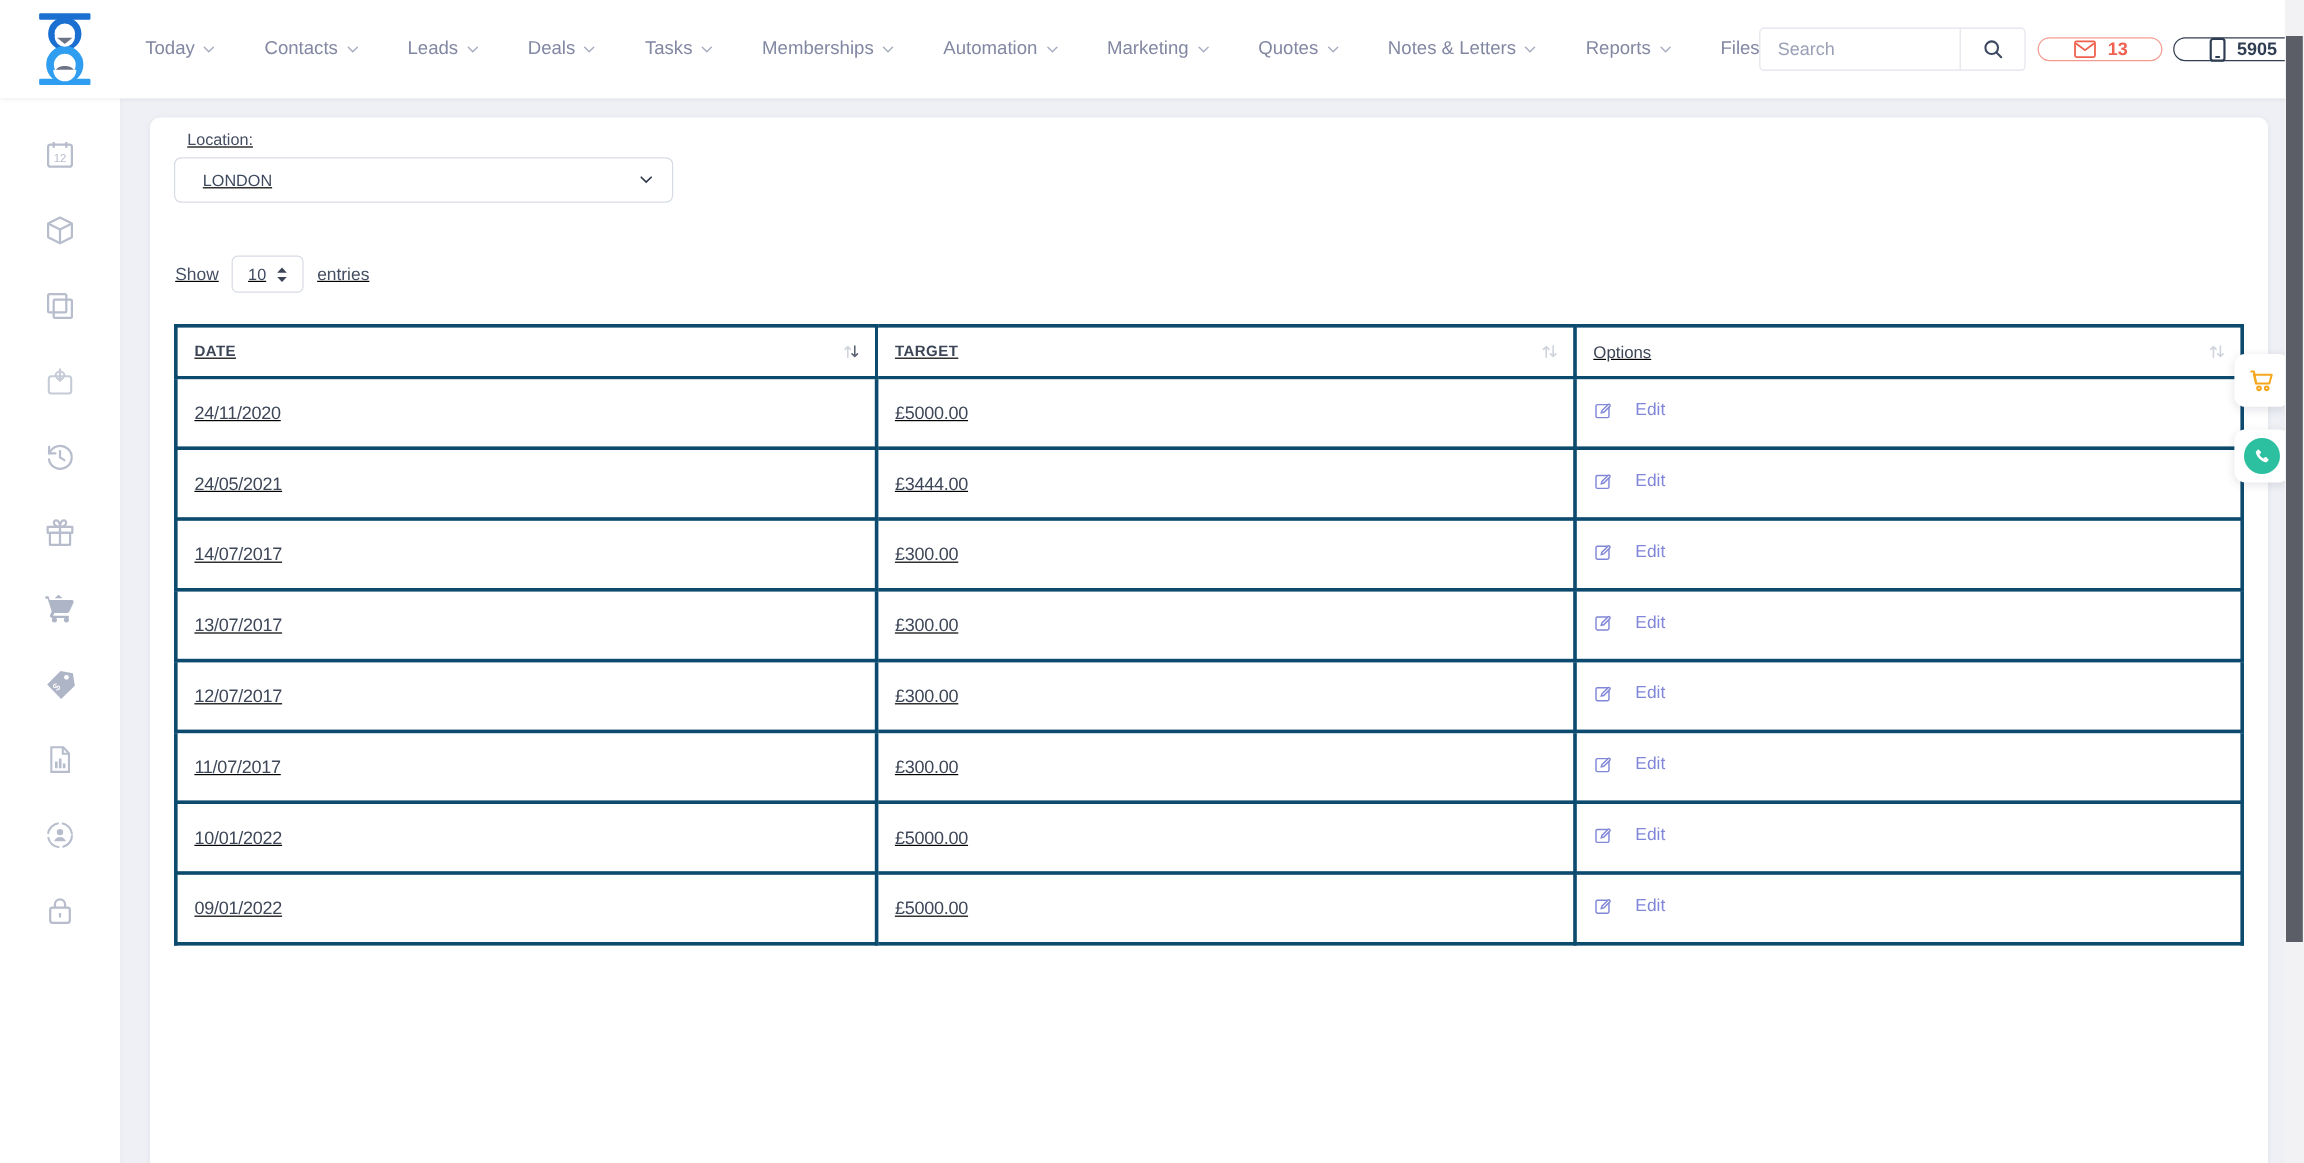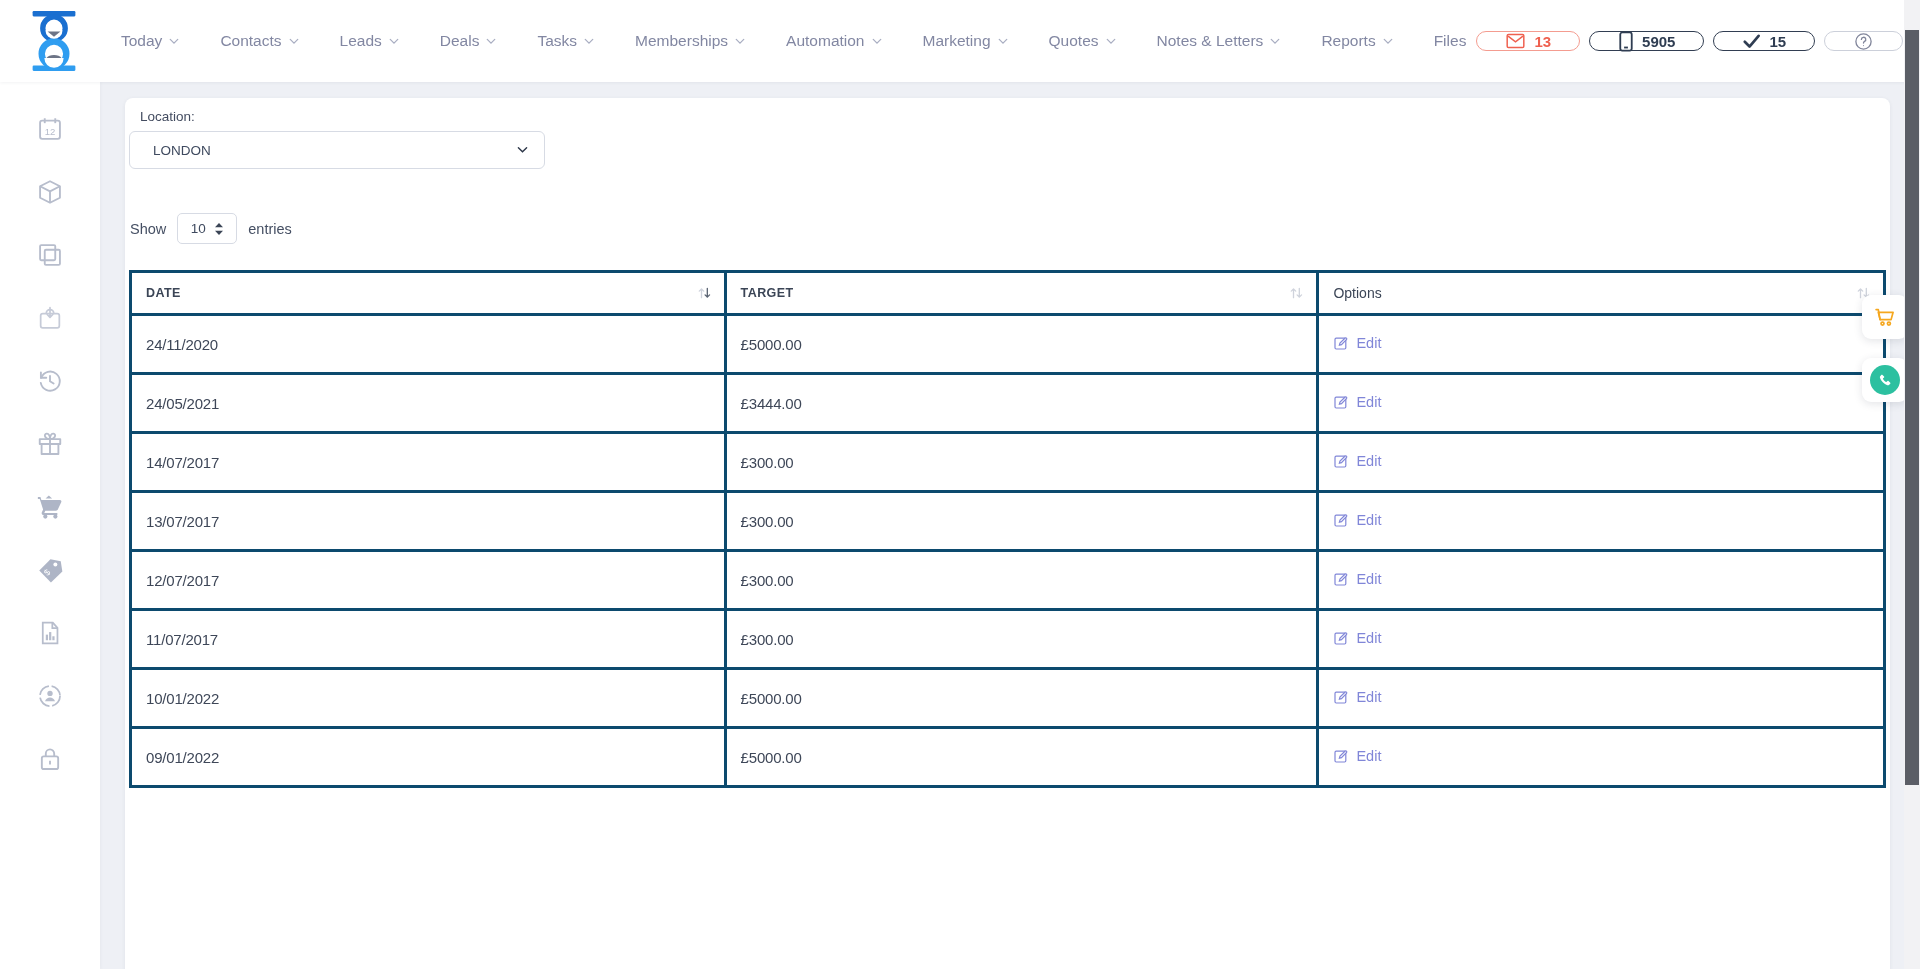--- a/index.html
+++ b/index.html
@@ -41,42 +41,42 @@
 
   
   .card{position:absolute;left:125px;top:98px;width:1765px;height:1060px;background:#fff;
     border-radius:8px;box-shadow:0 1px 4px rgba(40,50,70,.07);}
   .card-head{height:60px;display:flex;align-items:center;justify-content:space-between;
     padding:0 17px 0 23px;border-bottom:1px solid #e9ebf0;}
   .card-head h1{margin:0;font-size:19px;font-weight:bold;color:#3b4254;letter-spacing:.2px;}
   .btn-add{display:flex;align-items:center;gap:9px;height:40px;padding:0 16px;border:0;
     border-radius:6px;background:#2f3e54;color:#fff;font-size:14.5px;font-weight:bold;
     font-family:"Liberation Sans",sans-serif;cursor:pointer;}
-  .card-body{padding:0 4px;}
+  .card-body{padding:0 20px;text-decoration:underline;}
   .loc-label{margin:11px 0 7px 11px;font-size:13.5px;color:#434c60;}
   .select-lg{width:416px;height:38px;border:1px solid #d7dbe4;border-radius:6px;display:flex;
     align-items:center;padding:0 16px 0 23px;font-size:13.5px;color:#3f4a5f;cursor:pointer;
     justify-content:space-between;background:#fff;}
   .select-lg .chev svg{width:11px;height:8px;color:#2c3648;}
   .show-row{display:flex;align-items:center;gap:11px;margin:44px 0 0 1px;font-size:14.5px;color:#454f63;}
   .select-sm{width:60px;height:31px;border:1px solid #d7dbe4;border-radius:5px;display:flex;
     align-items:center;justify-content:center;gap:8px;font-size:13.5px;color:#3f4a5f;cursor:pointer;background:#fff;}
 
   
   table{width:100%;border-collapse:collapse;margin-top:26px;}
   th,td{border:3px solid #0c4a6e;text-align:left;}
   thead th{height:43px;padding:0 16px 0 14px;font-size:12.5px;letter-spacing:.4px;color:#3b4556;
     position:relative;cursor:pointer;background:#fff;}
   thead th .th-label{font-weight:bold;}
   thead th.plain .th-label{font-weight:normal;font-size:14px;letter-spacing:0;}
   .sort{position:absolute;right:12px;top:50%;margin-top:-7px;width:15px;height:14px;}
   .sort path{stroke:#cfd3dc;fill:none;stroke-width:1.4;stroke-linecap:round;stroke-linejoin:round;}
   .sort.desc .down{stroke:#5a6372;}
   tbody td{height:59px;padding:0 14px;font-size:15px;color:#3e4758;letter-spacing:-.2px;}
-  .edit{display:inline-flex;align-items:center;gap:7px;color:#8086d8;font-size:14.5px;
+  .edit{display:inline-flex;align-items:center;gap:19px;color:#8086d8;font-size:14.5px;
     text-decoration:none;cursor:pointer;letter-spacing:0;}
 
   
   .float-widget{position:absolute;left:1862px;width:46px;height:44px;background:#fff;
     border-radius:9px;box-shadow:0 2px 8px rgba(40,50,70,.13);display:flex;align-items:center;
     justify-content:center;cursor:pointer;}
   #float-0{top:295px;}
   #float-1{top:358px;}
   .teal-circle{width:30px;height:30px;border-radius:50%;background:#2cc0a0;display:flex;
     align-items:center;justify-content:center;}
@@ -186,20 +186,31 @@
           <svg viewBox="0 0 12 8" width="11" height="8" fill="none" stroke="currentColor" stroke-width="1.5" stroke-linecap="round">
             <path d="M1.5 1.5L6 6l4.5-4.5"></path>
           </svg>
         </span>
   </div>
       <div class="nav-item">
     <span class="nav-label">Files</span>
 
   </div>
     </nav>
+  <div class="search">
+    <input placeholder="Search" style="">
+    <button class="search-btn">
+      <span class="ic">
+          <svg width="20" height="20" viewBox="0 0 24 24">
+            <circle cx="10.5" cy="10.5" r="6.3" fill="none" stroke="#3e4a61" stroke-width="2.1"></circle>
+            <line x1="15.3" y1="15.3" x2="20" y2="20" stroke="#3e4a61" stroke-width="2.1" stroke-linecap="round"></line>
+          </svg>
+        </span>
+    </button>
+  </div>
   <div class="badges">
       <div class="badge b-danger">
     <span class="ic">
           <svg width="21" height="18" viewBox="0 0 24 20" fill="none" stroke="#ef604f" stroke-width="1.7">
             <rect x="2.5" y="2.5" width="19" height="15" rx="1.5"></rect>
             <path d="M3.5 4.5l8.5 6.5 8.5-6.5"></path>
           </svg>
         </span>
     <span class="count">13</span>
   </div>

